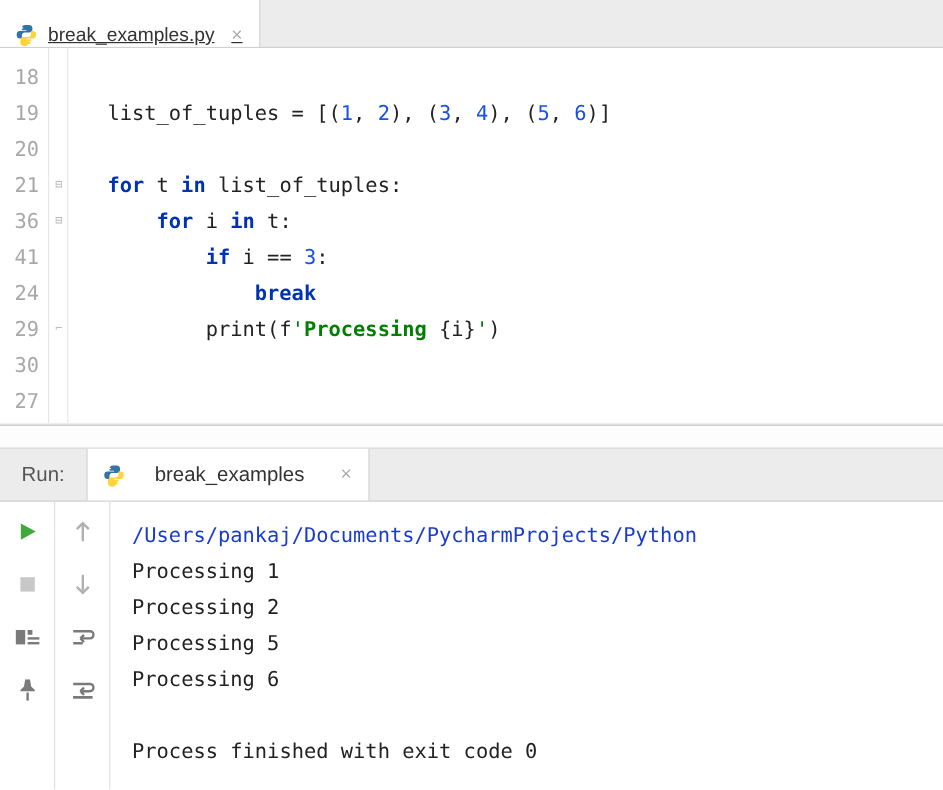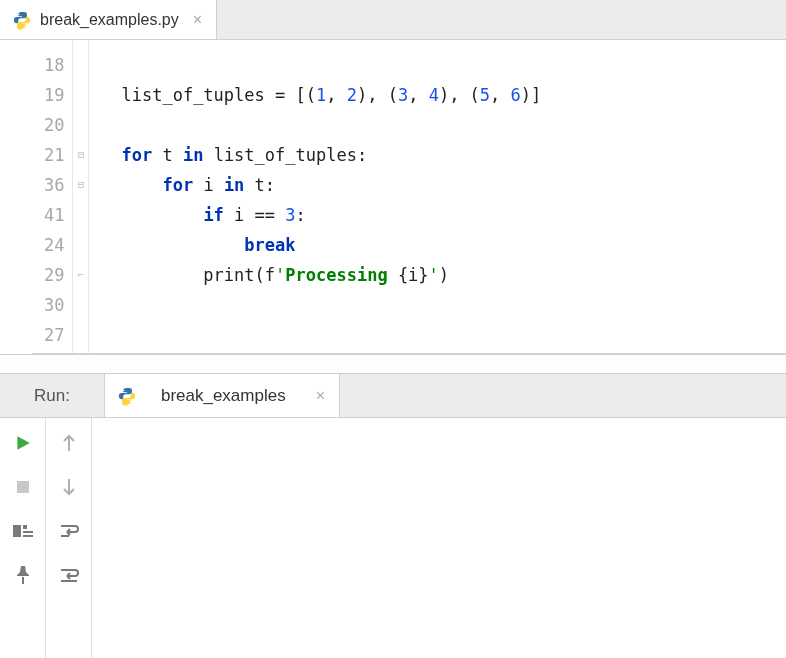--- a/index.html
+++ b/index.html
@@ -15,45 +15,45 @@
   }
   .tab-bar {
     display: flex;
     align-items: center;
     background: #ececec;
     border-bottom: 1px solid #d0d0d0;
     height: 40px;
   }
   .tab {
     display: flex;
-    align-items: center;
+    align-items: flex-end;
     gap: 8px;
     background: #fff;
     border-right: 1px solid #d0d0d0;
     height: 100%;
     padding: 0 14px 0 12px;
     font-family: -apple-system, Helvetica, Arial, sans-serif;
     font-size: 16px;
     color: #333;
+    text-decoration: underline;
   }
   .py-icon {
     width: 20px; height: 20px; display:inline-block;
   }
   .close-x {
     color: #aaa;
     font-size: 16px;
     margin-left: 6px;
     cursor: pointer;
   }
   .editor-area {
     display: flex;
     flex: 1;
     overflow: hidden;
     border-bottom: 1px solid #d0d0d0;
-    margin-left: 32px;
   }
   .gutter {
     background: #fff;
     color: #a8a8a8;
     text-align: right;
     padding: 10px 8px 0 12px;
     border-right: 1px solid #e6e6e6;
     font-size: 17px;
     line-height: 30px;
   }
@@ -97,21 +97,21 @@
     display: flex;
     align-items: center;
     background: #ececec;
     border-bottom: 1px solid #d0d0d0;
     height: 44px;
   }
   .run-label {
     font-family: -apple-system, Helvetica, Arial, sans-serif;
     font-size: 17px;
     color: #555;
-    padding: 0 34px;
+    padding: 0 18px;
   }
   .run-tab {
     display: flex;
     align-items: center;
     gap: 24px;
     background: #fff;
     border-left: 1px solid #d0d0d0;
     border-right: 1px solid #d0d0d0;
     height: 100%;
     padding: 0 14px 0 12px;
@@ -265,14 +265,15 @@
             <path fill="none" stroke="#7a7a7a" stroke-width="2" d="M2 3h14a3 3 0 010 6H8m0 0l3-3m-3 3l3 3M2 13h8"></path>
           </svg>
       </div>
       <div class="tb-btn">
         <svg width="20" height="16" viewBox="0 0 20 16">
             <path fill="none" stroke="#7a7a7a" stroke-width="2" d="M2 3h14a3 3 0 010 6H8m0 0l3-3m-3 3l3 3M2 14h16"></path>
             <path stroke="#7a7a7a" stroke-width="2" d="M2 14h16"></path>
           </svg>
       </div>
     </div>
+    <div class="console" id="console"><div class="path">/Users/pankaj/Documents/PycharmProjects/Python</div><div>Processing 1</div><div>Processing 2</div><div>Processing 5</div><div>Processing 6</div><div> </div><div class="exit">Process finished with exit code 0</div></div>
   </div>
 </div>
 
 </body></html>

